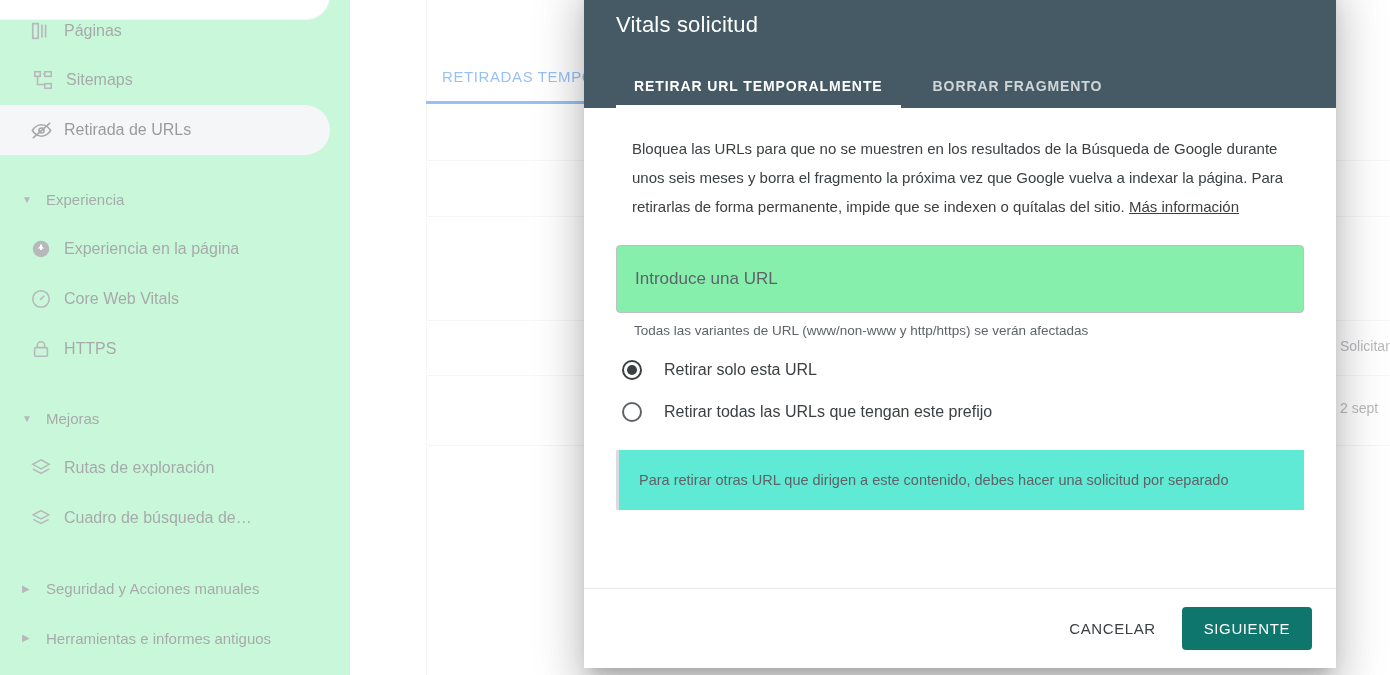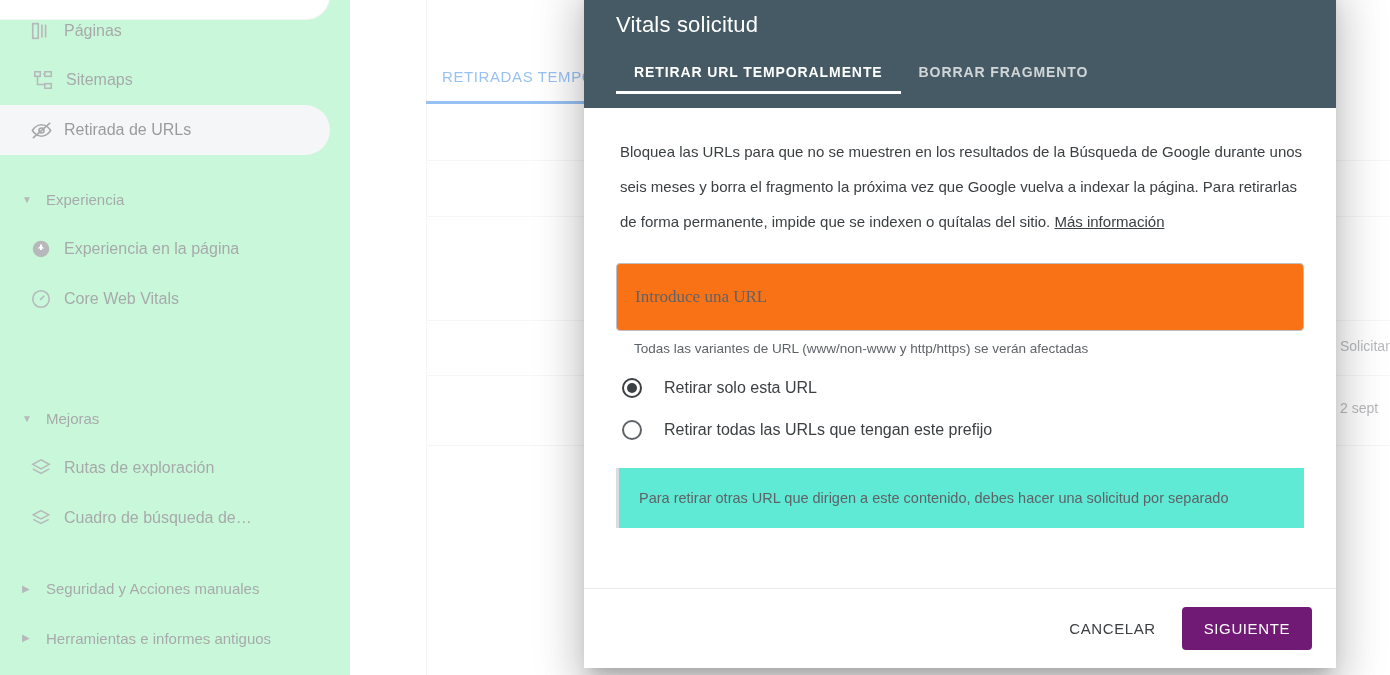--- a/index.html
+++ b/index.html
@@ -191,23 +191,23 @@
     position: relative;
   }
   .dlg-title {
     font-size: 22px;
     font-weight: 500;
     letter-spacing: .2px;
     margin-bottom: 26px;
   }
   .dlg-tabs {
     display: flex;
-    align-items: flex-start;
+    align-items: flex-end;
     height: 44px;
-    gap: 0;
+    gap: 14px;
   }
   .dlg-tab {
     font-size: 14px;
     font-weight: 700;
     letter-spacing: 0.9px;
     color: rgba(255,255,255,0.75);
     padding: 0 18px 14px 18px;
     cursor: pointer;
     white-space: nowrap;
   }
@@ -216,40 +216,40 @@
     box-shadow: inset 0 -3px 0 0 #ffffff;
   }
   .dlg-body {
     flex: 1;
     padding: 26px 32px 0 32px;
     box-sizing: border-box;
     background: #ffffff;
   }
   .dlg-desc {
     font-size: 15px;
-    line-height: 35px;
-    color: #3c4043;
-    margin: 0 0 24px 4px;
+    line-height: 29px;
+    color: #3c4043;
+    margin: 0 0 24px 16px;
   }
   .dlg-desc a {
     color: #3c4043;
     text-decoration: underline;
   }
   .url-input {
     width: 100%;
     height: 68px;
     box-sizing: border-box;
     border: 1px solid #bdc1c6;
     border-radius: 4px;
     font-size: 17px;
     color: #3c4043;
     padding: 12px 18px;
-    font-family: Liberation Serif, serif;
+    font-family: Liberation Sans, sans-serif;
     outline: none;
-    background: #f97316;
+    background: #86efac;
   }
   .url-input::placeholder { color: #5f6368; }
   .helper-text {
     font-size: 13.5px;
     color: #5f6368;
     margin: 10px 0 0 18px;
   }
   .radio-row {
     display: flex;
     align-items: center;
@@ -307,21 +307,21 @@
     border: none;
     font-family: "Liberation Sans", sans-serif;
     font-size: 15px;
     font-weight: 500;
     letter-spacing: .6px;
     color: #3c4043;
     padding: 12px 16px;
     cursor: pointer;
   }
   .btn-filled {
-    background: #701a75;
+    background: #0f766e;
     border: none;
     font-family: "Liberation Sans", sans-serif;
     font-size: 15px;
     font-weight: 500;
     letter-spacing: .6px;
     color: #ffffff;
     padding: 13px 22px;
     border-radius: 4px;
     cursor: default;
   }
@@ -389,20 +389,29 @@
     <div class="nav-item" style="position:absolute;top:274px;left:0;">
       <span class="ico">
         <svg width="22" height="22" viewBox="0 0 24 24" fill="none" stroke="currentColor" stroke-width="1.7">
           <circle cx="12" cy="12" r="9"></circle>
           <path d="M15.5 8.5L11 13"></path>
         </svg>
       </span>
       <span class="lbl">Core Web Vitals</span>
     </div>
 
+    <div class="nav-item" style="position:absolute;top:324px;left:0;">
+      <span class="ico">
+        <svg width="22" height="22" viewBox="0 0 24 24" fill="none" stroke="currentColor" stroke-width="1.7">
+          <rect x="5" y="10.5" width="14" height="9.5" rx="1.4"></rect>
+          <path d="M8 10.5V8a4 4 0 0 1 8 0v2.5"></path>
+        </svg>
+      </span>
+      <span class="lbl">HTTPS</span>
+    </div>
 
     <div class="nav-group" style="position:absolute;top:395px;left:0;">
       <span class="caret">▼</span>
       <span class="glabel">Mejoras</span>
     </div>
 
     <div class="nav-item" style="position:absolute;top:443px;left:0;">
       <span class="ico">
         <svg width="22" height="22" viewBox="0 0 24 24" fill="none" stroke="currentColor" stroke-width="1.6">
           <path d="M12 3l9 5-9 5-9-5 9-5z"></path>

